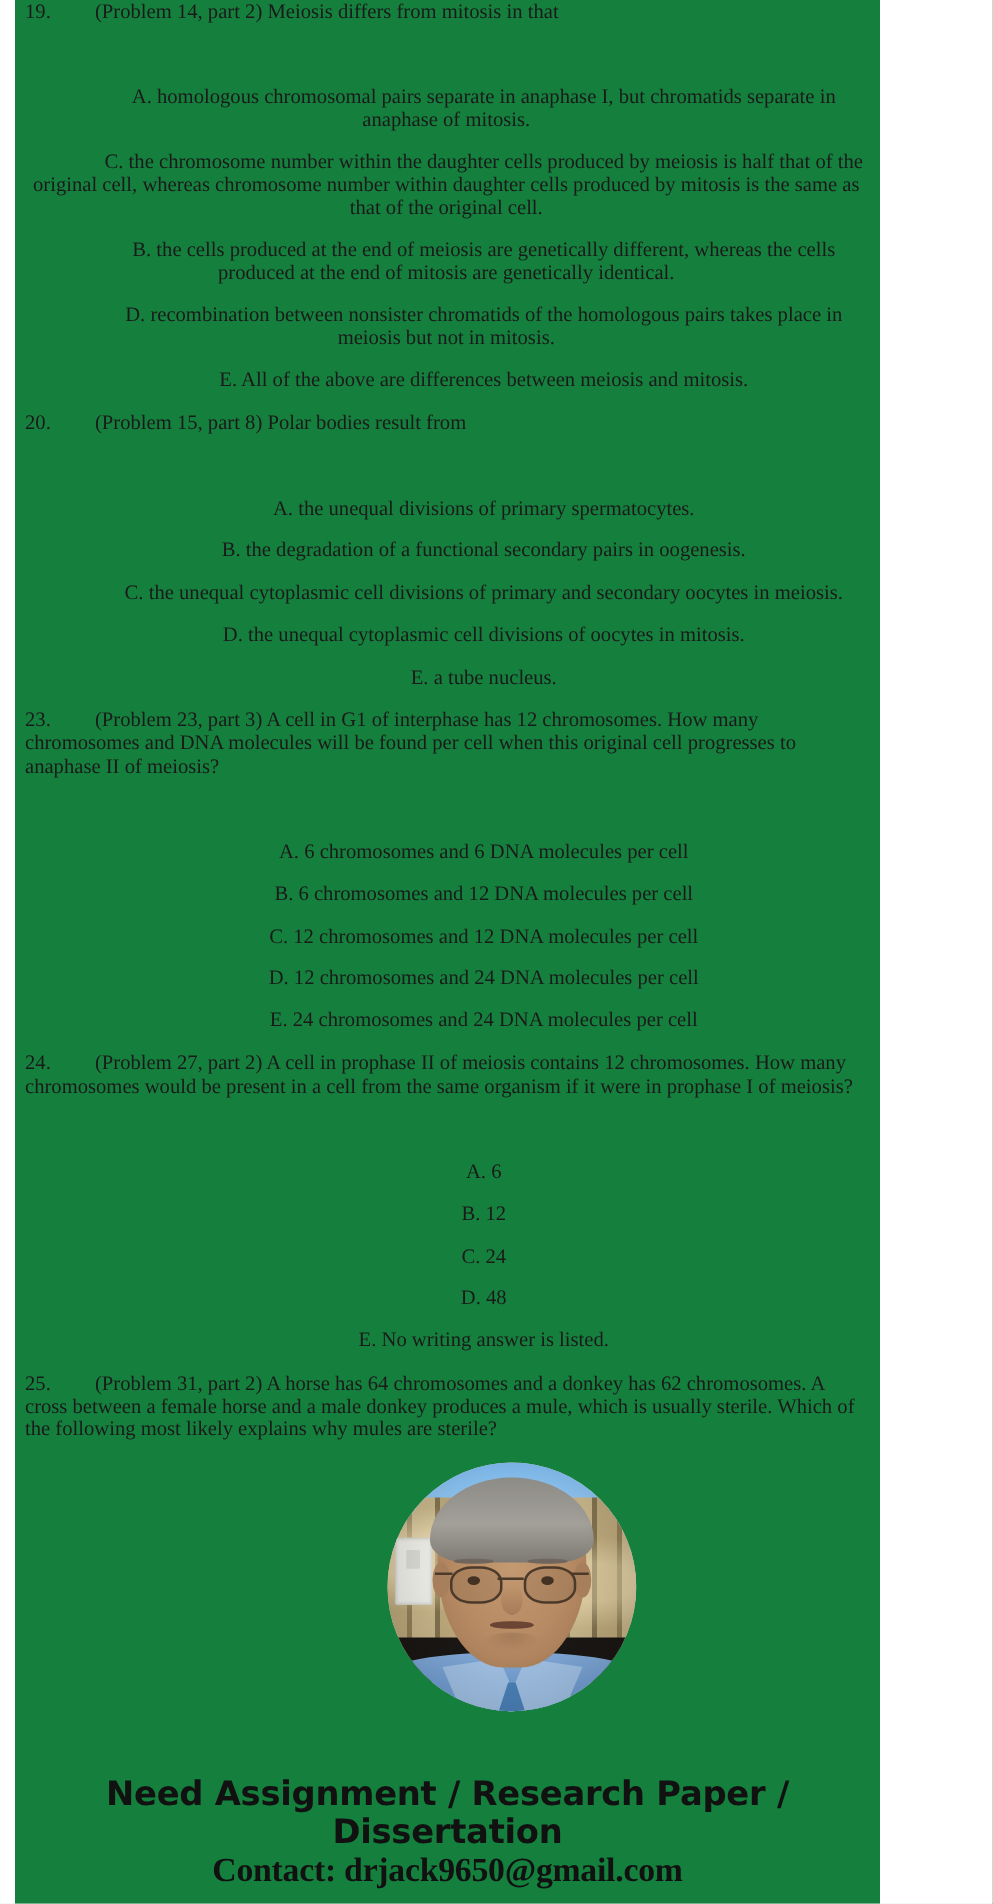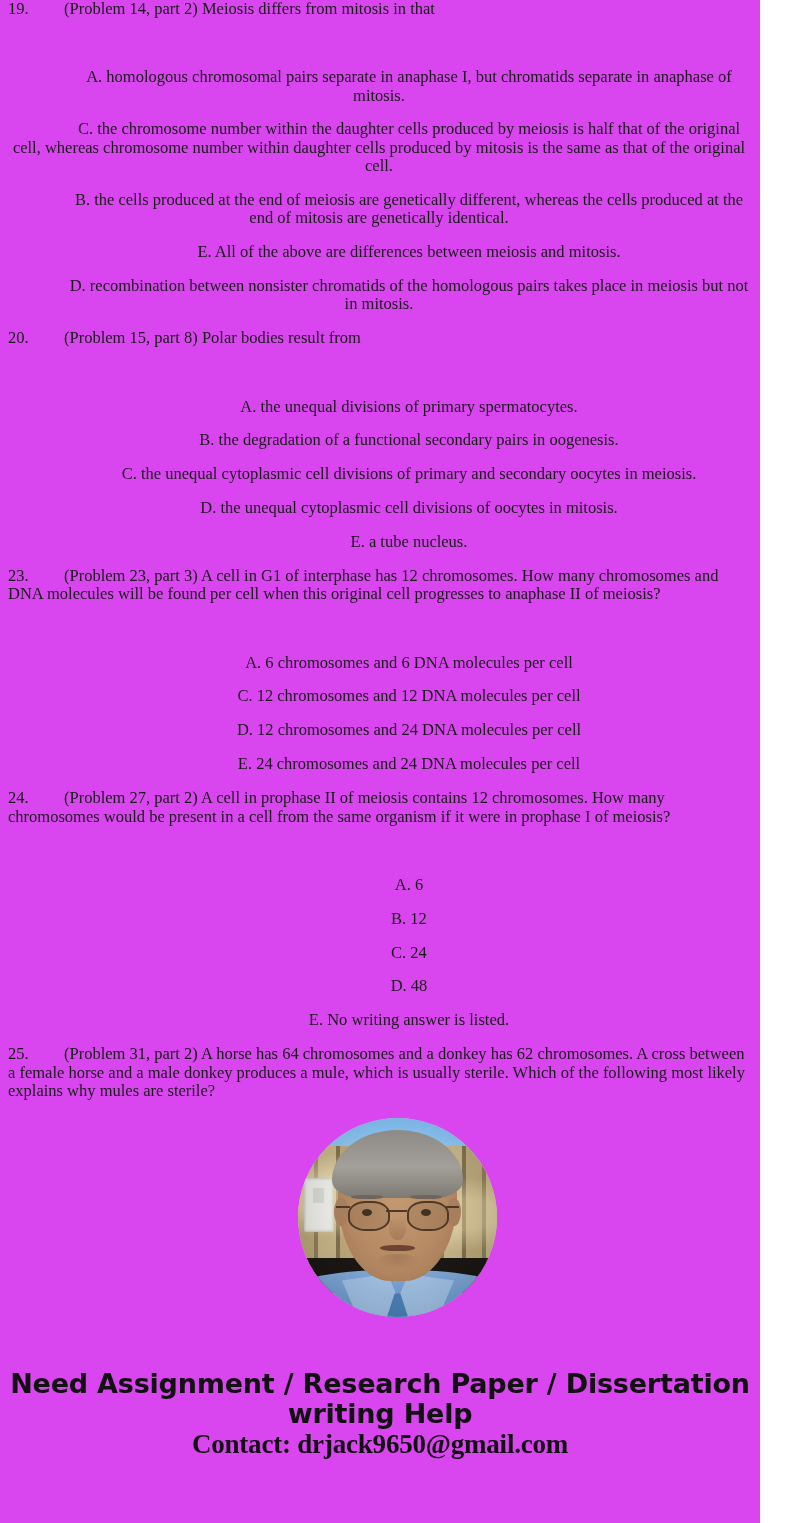--- a/index.html
+++ b/index.html
@@ -9,25 +9,26 @@
   }
   body {
     width: 794px;
     min-height: 1523px;
     font-family: "Liberation Serif", "DejaVu Serif", serif;
     color: #1a1a1a;
     -webkit-font-smoothing: antialiased;
   }
   .page {
     position: relative;
-    width: 760px;
+    width: 692px;
     min-height: 1523px;
     padding: 0;
     box-sizing: border-box;
-    background: #d946ef;
+    background: #15803d;
+    margin-left: 12px;
   }
 
   
   .qblock {
     margin: 0;
     padding: 0;
   }
   .qline {
     font-size: 16.5px;
     line-height: 18.3px;
@@ -319,42 +320,43 @@
 <body>
 
 <div class="page">
 
   <div class="qblock">
     <div class="qline"><span class="qnum">19.</span><span>(Problem 14, part 2) Meiosis differs from mitosis in that</span></div>
     <div class="spacer-lg"></div>
     <div class="opt wrap">A. homologous chromosomal pairs separate in anaphase I, but chromatids separate in anaphase of mitosis.</div>
     <div class="opt wrap">C. the chromosome number within the daughter cells produced by meiosis is half that of the original cell, whereas chromosome number within daughter cells produced by mitosis is the same as that of the original cell.</div>
     <div class="opt wrap">B. the cells produced at the end of meiosis are genetically different, whereas the cells produced at the end of mitosis are genetically identical.</div>
+    <div class="opt wrap">D. recombination between nonsister chromatids of the homologous pairs takes place in meiosis but not in mitosis.</div>
     <div class="opt wrap">E. All of the above are differences between meiosis and mitosis.</div>
-    <div class="opt wrap">D. recombination between nonsister chromatids of the homologous pairs takes place in meiosis but not in mitosis.</div>
   </div>
 
   <div class="spacer-sm"></div>
 
   <div class="qblock">
     <div class="qline"><span class="qnum">20.</span><span>(Problem 15, part 8) Polar bodies result from</span></div>
     <div class="spacer-lg"></div>
     <div class="opt">A. the unequal divisions of primary spermatocytes.</div>
     <div class="opt">B. the degradation of a functional secondary pairs in oogenesis.</div>
     <div class="opt">C. the unequal cytoplasmic cell divisions of primary and secondary oocytes in meiosis.</div>
     <div class="opt">D. the unequal cytoplasmic cell divisions of oocytes in mitosis.</div>
     <div class="opt">E. a tube nucleus.</div>
   </div>
 
   <div class="spacer-sm"></div>
 
   <div class="qblock">
     <div class="qline"><span class="qnum">23.</span><span>(Problem 23, part 3) A cell in G1 of interphase has 12 chromosomes. How many chromosomes and DNA molecules will be found per cell when this original cell progresses to anaphase II of meiosis?</span></div>
     <div class="spacer-lg"></div>
     <div class="opt">A. 6 chromosomes and 6 DNA molecules per cell</div>
+    <div class="opt">B. 6 chromosomes and 12 DNA molecules per cell</div>
     <div class="opt">C. 12 chromosomes and 12 DNA molecules per cell</div>
     <div class="opt">D. 12 chromosomes and 24 DNA molecules per cell</div>
     <div class="opt">E. 24 chromosomes and 24 DNA molecules per cell</div>
   </div>
 
   <div class="spacer-sm"></div>
 
   <div class="qblock">
     <div class="qline"><span class="qnum">24.</span><span>(Problem 27, part 2) A cell in prophase II of meiosis contains 12 chromosomes. How many chromosomes would be present in a cell from the same organism if it were in prophase I of meiosis?</span></div>
     <div class="spacer-lg"></div>
@@ -400,17 +402,16 @@
         <div class="av-nose"></div>
         <div class="av-mouth"></div>
         <div class="av-chin"></div>
         <div class="av-shade"></div>
       </div>
     </div>
   </div>
 
   <div class="promo">
     <span class="l1">Need Assignment / Research Paper / Dissertation</span>
-    <span class="l2">writing Help</span>
     <span class="l3">Contact: drjack9650@gmail.com</span>
   </div>
 
 </div>
 
 </body></html>

